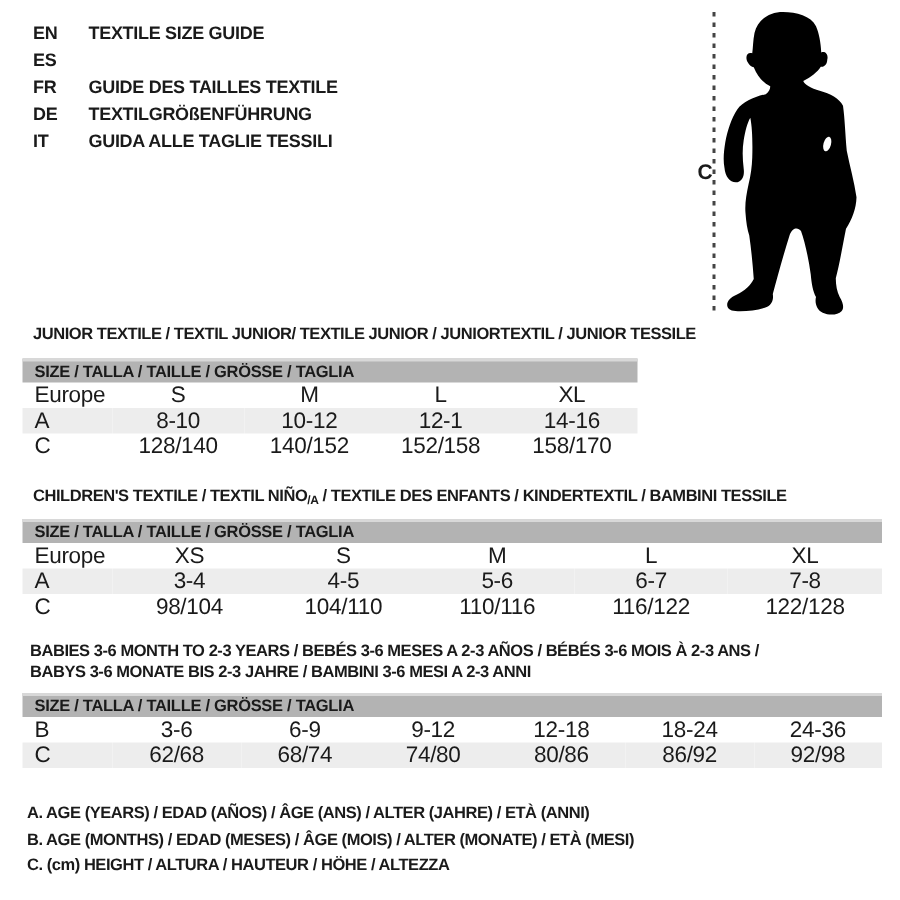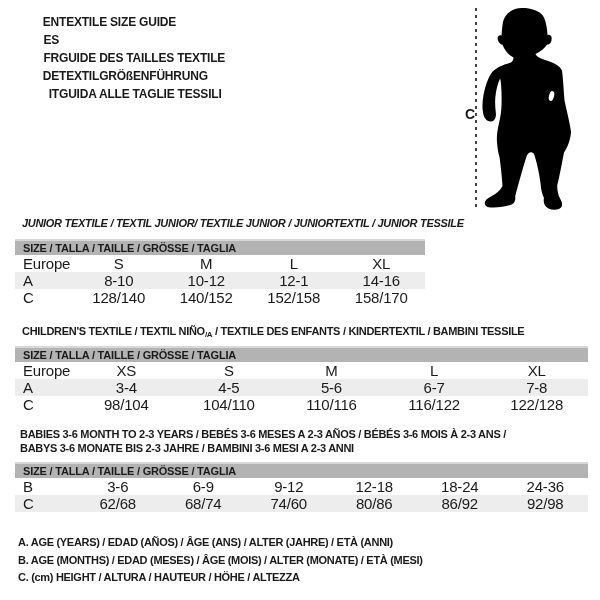--- a/index.html
+++ b/index.html
@@ -5,21 +5,21 @@
   html,body{margin:0;padding:0;}
   body{
     width:600px;height:600px;position:relative;background:#ffffff;
     font-family:"Liberation Sans",sans-serif;color:#1a1a1a;overflow:hidden;
   }
   .abs{position:absolute;}
 
   
   .lang-list{left:22px;top:13px;}
   .lang-row{display:flex;font-weight:700;font-size:12px;line-height:18px;letter-spacing:-0.2px;}
-  .lang-code{width:37px;text-align:right;}
+  .lang-code{width:37px;}
 
   
   .figure-svg{left:450px;top:0px;}
   .height-label{left:462px;top:106px;width:16px;text-align:center;font-size:14px;font-weight:600;}
 
   
   .sec-title{font-size:11px;font-weight:700;letter-spacing:-0.3px;white-space:nowrap;}
   .sub-a{font-size:8px;vertical-align:-2px;}
 
   
@@ -105,21 +105,21 @@
     C540.5,58.8 536.5,56.5 535.5,54
     C540.5,51.5 545,48 547.2,44.5
     C549.5,45 551.5,42.5 551.5,39.8
     C552.5,36 549.8,33.8 547.5,35
     C547.2,28.5 546,22 544,17.5
     C540.5,10.5 531,8 522,8 Z"></path>
   <ellipse cx="551.5" cy="96" rx="2.5" ry="5" fill="#ffffff" transform="rotate(15 551.5 96)"></ellipse>
 </svg>
 <span class="abs height-label">C</span>
 
-<div class="abs sec-title" style="left:22px;top:217px;font-style:italic;">JUNIOR TEXTILE / TEXTIL JUNIOR/ TEXTILE JUNIOR / JUNIORTEXTIL / JUNIOR TESSILE</div>
+<div class="abs sec-title" style="left:22px;top:217px;">JUNIOR TEXTILE / TEXTIL JUNIOR/ TEXTILE JUNIOR / JUNIORTEXTIL / JUNIOR TESSILE</div>
 <div class="abs tbl" style="left:15px;top:239px;width:410px;">
   <div class="size-head">SIZE / TALLA / TAILLE / GRÖSSE / TAGLIA</div>
   <table>
     <colgroup>
         <col style="width:60px">
         <col>
         <col>
         <col>
         <col>
       </colgroup>
@@ -215,21 +215,21 @@
         <td>6-9</td>
         <td>9-12</td>
         <td>12-18</td>
         <td>18-24</td>
         <td>24-36</td>
       </tr>
       <tr class="alt">
         <td class="rowlabel">C</td>
         <td>62/68</td>
         <td>68/74</td>
-        <td>74/60</td>
+        <td>74/80</td>
         <td>80/86</td>
         <td>86/92</td>
         <td>92/98</td>
       </tr>
     </tbody>
   </table>
 </div>
 
 <div class="abs notes">
   <div class="note-line">A. AGE (YEARS) / EDAD (AÑOS) / ÂGE (ANS) / ALTER (JAHRE) / ETÀ (ANNI)</div>

